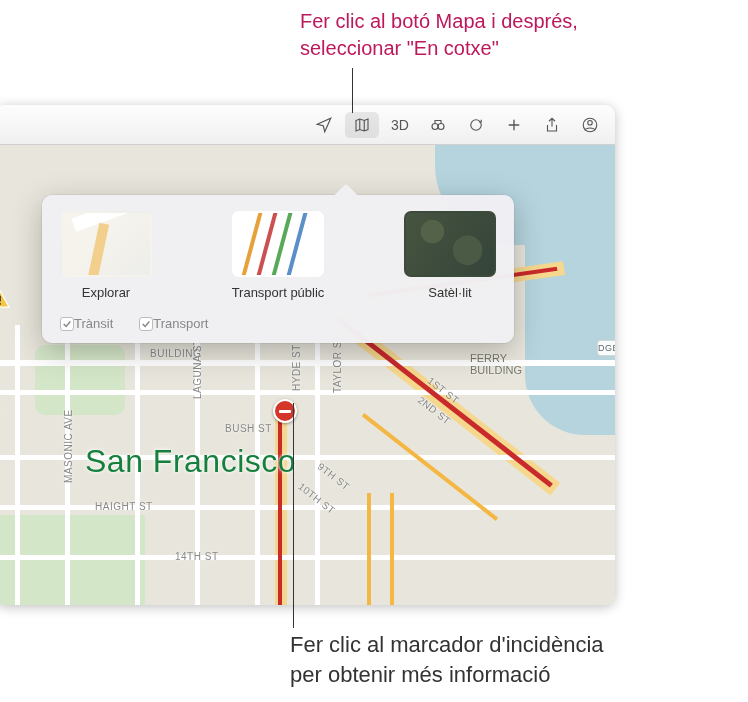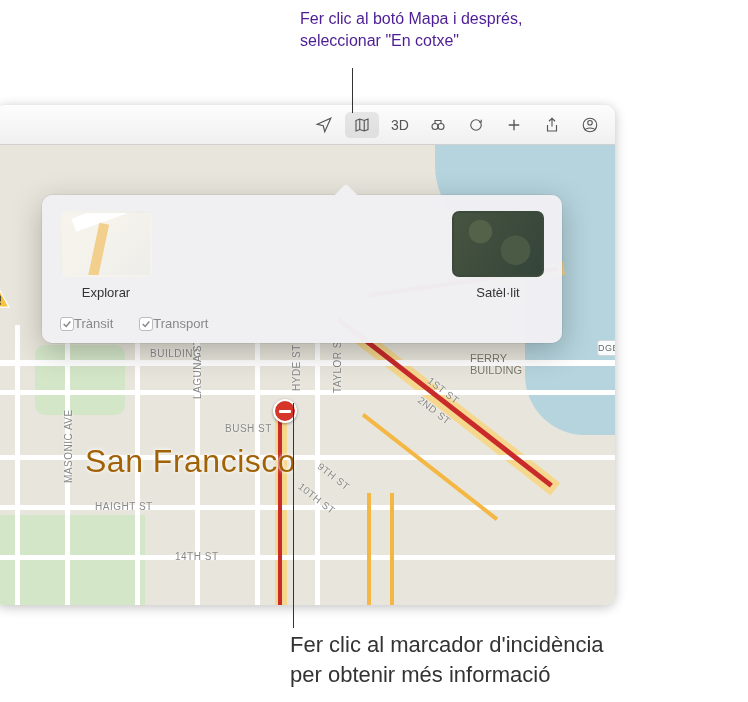--- a/index.html
+++ b/index.html
@@ -9,22 +9,22 @@
       height: 702px;
       position: relative;
       background: #fff;
       overflow: hidden;
     }
 
     .callout-top {
       position: absolute;
       top: 8px;
       left: 300px;
-      font-size: 16px;
-      color: #4c1d95;
+      font-size: 20px;
+      color: #be185d;
       line-height: 1.35;
       z-index: 100;
     }
     .callout-top .line {
       position: absolute;
       left: 52px;
       top: 60px;
       width: 1px;
       height: 45px;
       background: #333;
@@ -124,21 +124,21 @@
       position: absolute;
       font-size: 10px;
       color: #888;
       letter-spacing: 0.5px;
       white-space: nowrap;
       text-shadow: 0 0 2px #fff;
     }
     .city-label {
       position: absolute;
       font-size: 32px;
-      color: #a16207;
+      color: #15803d;
       font-weight: 400;
       text-shadow: 0 0 4px rgba(255,255,255,0.9), 0 0 2px rgba(255,255,255,0.9);
       letter-spacing: 0.5px;
     }
     .poi-label {
       position: absolute;
       font-size: 11px;
       color: #776;
       text-shadow: 0 0 2px #fff;
     }
@@ -167,21 +167,21 @@
       width: 20px;
       height: 18px;
       z-index: 10;
     }
     .hazard-marker svg { width: 100%; height: 100%; }
 
     .popover {
       position: absolute;
       top: 50px;
       left: 47px;
-      width: 520px;
+      width: 472px;
       background: rgba(240,240,243,0.98);
       border-radius: 10px;
       box-shadow: 0 8px 30px rgba(0,0,0,0.25), 0 0 0 0.5px rgba(0,0,0,0.1);
       padding: 16px 18px 12px 18px;
       z-index: 50;
     }
     .popover::before {
       content: "";
       position: absolute;
       top: -8px;
@@ -413,20 +413,29 @@
         </svg>
     </div>
 
     <div class="badge">DGE</div>
 
     <div class="popover">
       <div class="mode-row">
         <div class="mode-item">
           <div class="mode-thumb thumb-explore"></div>
           <div class="mode-label">Explorar</div>
+        </div>
+        <div class="mode-item">
+          <div class="mode-thumb thumb-transit">
+            <div class="l1"></div>
+              <div class="l2"></div>
+              <div class="l3"></div>
+              <div class="l4"></div>
+          </div>
+          <div class="mode-label">Transport públic</div>
         </div>
         <div class="mode-item">
           <div class="mode-thumb thumb-sat"></div>
           <div class="mode-label">Satèl·lit</div>
         </div>
       </div>
       <div class="check-row">
         <div class="check-item">
           <div class="check-box">
             <svg viewBox="0 0 12 12">

